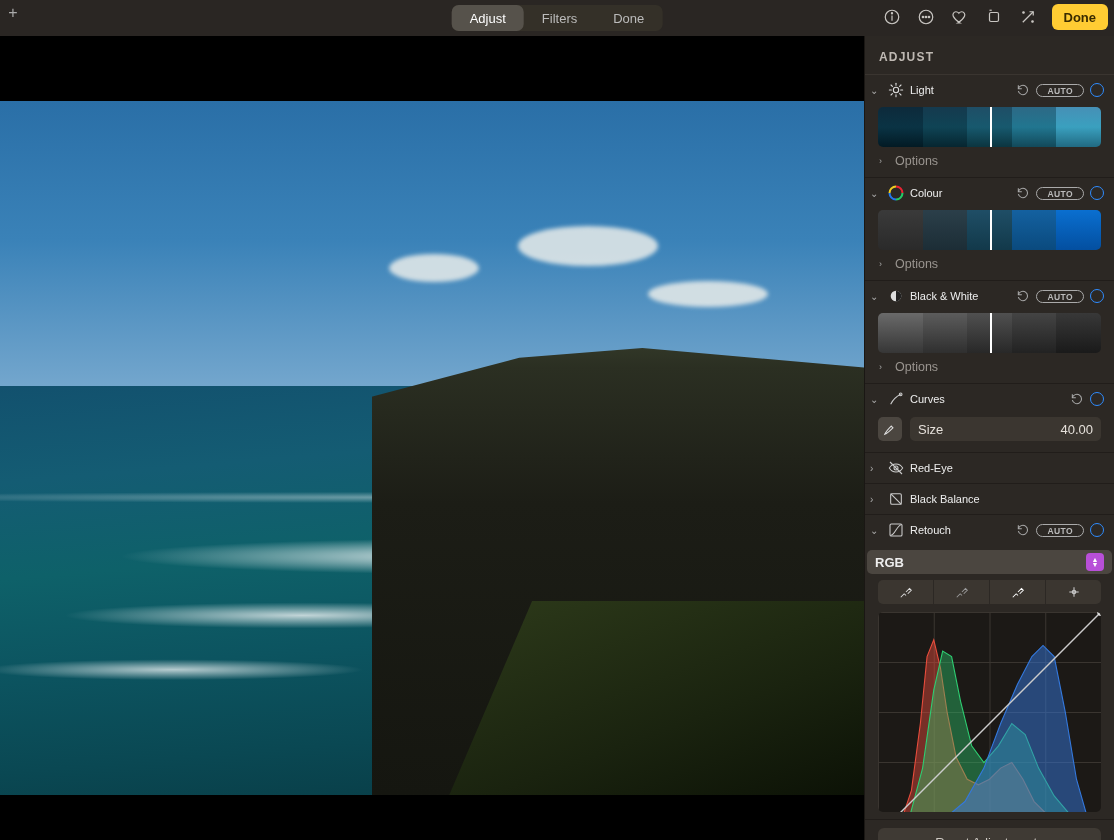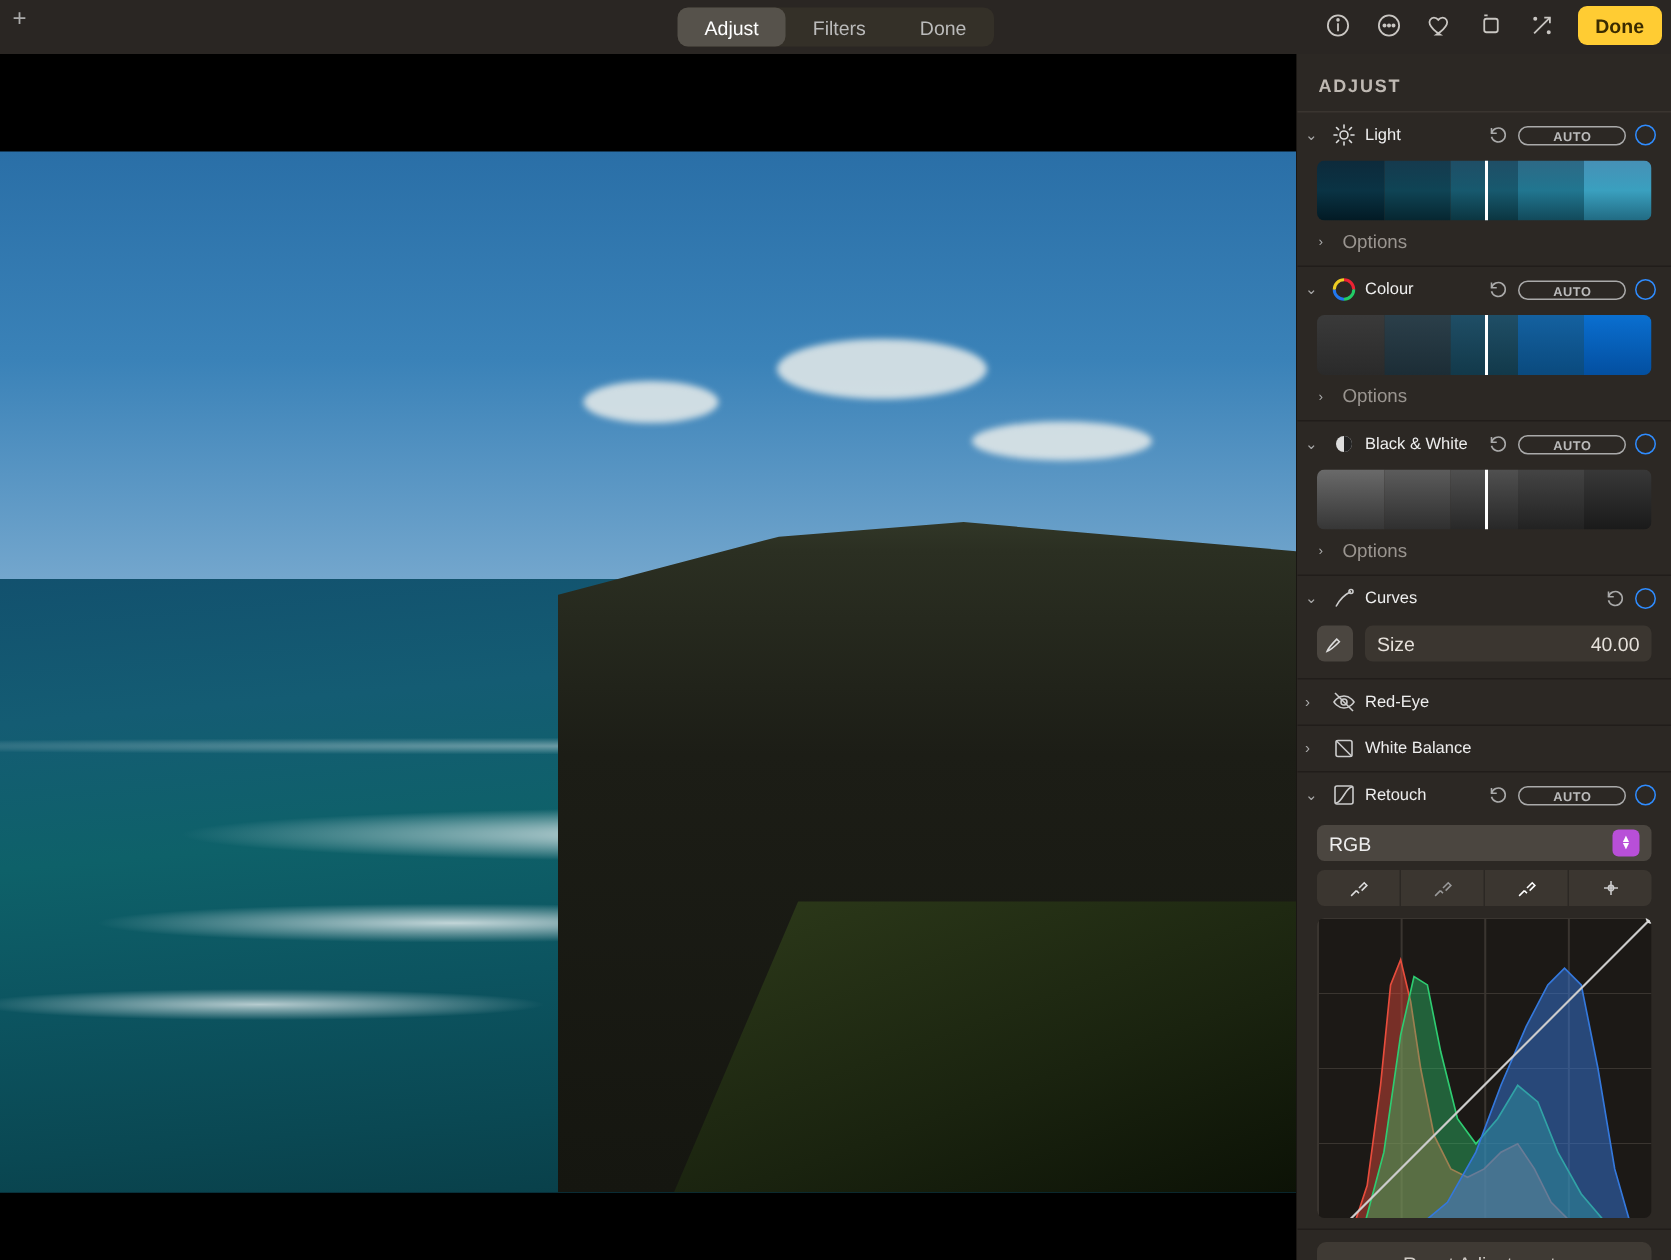--- a/index.html
+++ b/index.html
@@ -30,31 +30,31 @@
   .c3{top:26%;left:75%;width:120px;height:26px;}
   .panel{width:250px;background:#2c2824;height:100%;overflow-y:auto;border-left:1px solid #1a1714;font-size:13px;color:#ddd;}
   .panel::-webkit-scrollbar{width:0;}
   .phdr{padding:14px 14px 10px;font-size:12px;letter-spacing:1.2px;color:#bfb9b3;border-bottom:1px solid #3a3530;font-weight:600;}
   .sect{border-bottom:1px solid #211d1a;padding:1px 0;}
   .srow{display:flex;align-items:center;padding:6px 10px 6px 5px;gap:6px;}
   .disc{width:12px;color:#aaa;font-size:10px;cursor:pointer;user-select:none;}
   .sicon{width:16px;height:16px;display:flex;align-items:center;justify-content:center;color:#ccc;}
   .sname{flex:1;color:#eee;font-size:11px;}
   .sreset{color:#aaa;cursor:pointer;}
-  .sauto{font-size:8.5px;border:1px solid #aaa;border-radius:7px;padding:1px 22px 0;color:#bbb;letter-spacing:.4px;font-weight:600;cursor:pointer;text-align:center;}
+  .sauto{font-size:8.5px;border:1px solid #aaa;border-radius:7px;padding:1px 10px 0;color:#bbb;letter-spacing:.4px;font-weight:600;cursor:pointer;text-align:center;}
   .sring{width:14px;height:14px;border:1.5px solid #2f8cff;border-radius:50%;}
   .strip{margin:3px 13px;height:40px;border-radius:5px;overflow:hidden;display:flex;position:relative;}
   .strip .cell{flex:1;}
   .strip .mark{position:absolute;top:0;bottom:0;width:2px;background:#fff;left:50%;}
   .opt{display:flex;align-items:center;gap:4px;padding:4px 10px 8px 14px;color:#9a9590;font-size:12.5px;cursor:pointer;}
   .opt .disc{font-size:9px;}
   .szrow{display:flex;align-items:center;gap:8px;padding:4px 13px 10px;}
   .brush{width:24px;height:24px;background:#4b4640;border-radius:5px;display:flex;align-items:center;justify-content:center;cursor:pointer;}
   .szfield{flex:1;height:24px;background:#3b3630;border-radius:5px;display:flex;align-items:center;padding:0 8px;justify-content:space-between;color:#e5e0da;gap:32px;}
-  .dd{margin:6px 13px;height:24px;background:#4b4640;border-radius:5px;display:flex;align-items:center;padding:0 8px;justify-content:space-between;color:#eee;cursor:pointer;position:relative;}
+  .dd{margin:6px 2px;height:24px;background:#4b4640;border-radius:5px;display:flex;align-items:center;padding:0 8px;justify-content:space-between;color:#eee;cursor:pointer;position:relative;font-weight:bold;}
   .ddarr{background:#b84fd8;width:18px;height:18px;border-radius:4px;display:flex;flex-direction:column;align-items:center;justify-content:center;color:#fff;font-size:7px;line-height:5px;}
   .pick{display:flex;gap:0;margin:0 13px;height:24px;}
   .pick>div{flex:1;background:#3b3630;display:flex;align-items:center;justify-content:center;cursor:pointer;}
   .pick>div:first-child{border-radius:5px 0 0 5px;}
   .pick>div:last-child{border-radius:0 5px 5px 0;}
   .pick>div+div{margin-left:1px;}
   .curves{margin:8px 13px 4px;height:200px;background:#1c1916;border-radius:5px;position:relative;overflow:hidden;}
   .cgrid{position:absolute;inset:0;background-image:linear-gradient(#3a3530 1px,transparent 1px),linear-gradient(90deg,#3a3530 1px,transparent 1px);background-size:25% 25%;}
   .diag{position:absolute;inset:0;}
   .reset{margin:8px 13px;height:28px;background:#3f3a34;border:0;border-radius:6px;color:#cfcac4;font-size:13px;width:calc(100% - 26px);cursor:pointer;}
@@ -291,21 +291,21 @@
     
     <div class="sect">
       <div class="srow">
         <span class="disc">›</span>
         <span class="sicon">
           <svg width="16" height="16" viewBox="0 0 24 24" fill="none" stroke="#ccc" stroke-width="1.6">
               <rect x="4" y="4" width="16" height="16" rx="2"></rect>
               <path d="M4 4l16 16"></path>
             </svg>
         </span>
-        <span class="sname">White Balance</span>
+        <span class="sname">Black Balance</span>
       </div>
     </div>
 
     
     <div class="sect">
       <div class="srow">
         <span class="disc">⌄</span>
         <span class="sicon">
           <svg width="16" height="16" viewBox="0 0 24 24" fill="none" stroke="#ccc" stroke-width="1.6">
               <rect x="3" y="3" width="18" height="18" rx="2"></rect>

